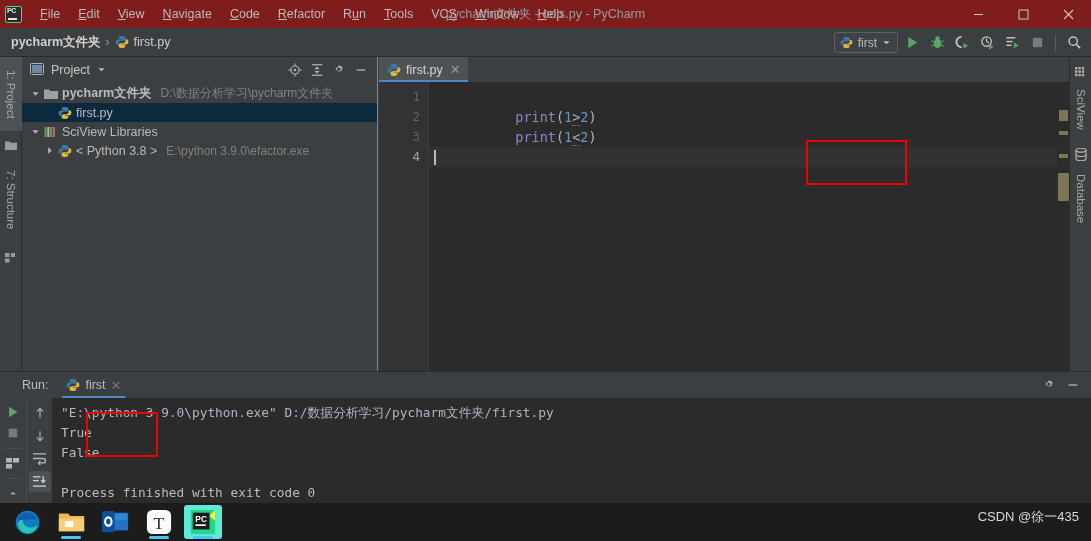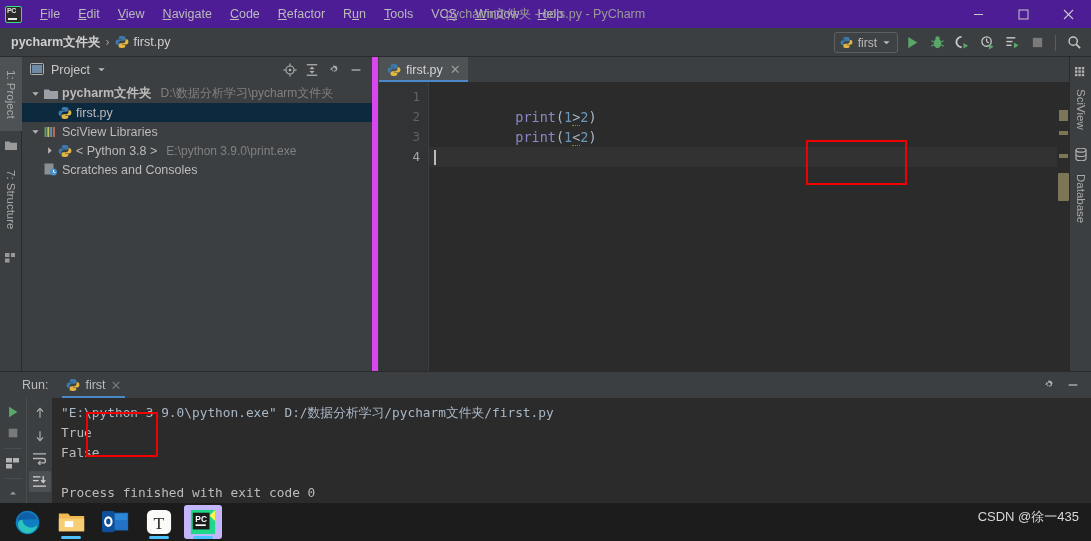--- a/index.html
+++ b/index.html
@@ -8,21 +8,21 @@
     background: #3c3f41;
     font-family: "Liberation Sans", sans-serif;
     overflow: hidden;
     -webkit-font-smoothing: antialiased;
   }
   #app { position: relative; width: 1091px; height: 541px; background: #3c3f41; }
 
   
   .titlebar {
     position: absolute; left: 0; top: 0; width: 1091px; height: 28px;
-    background: #4c1d95; display: flex; align-items: center;
+    background: #7f1d1d; display: flex; align-items: center;
   }
   .pc-logo {
     width: 17px; height: 17px; margin-left: 5px; margin-right: 9px;
     border: 1.5px solid #3ddc84; border-radius: 2px;
     background: linear-gradient(135deg,#2b2b2b 0%,#2b2b2b 100%);
     position: relative; flex: none;
   }
   .pc-logo::before {
     content: "PC"; position: absolute; left: 1px; top: 0px;
     font-size: 7px; color: #e6e6e6; font-family: "Liberation Sans", sans-serif;
@@ -95,21 +95,21 @@
 
   
   .right-strip {
     position: absolute; right: 0; top: 57px; width: 22px; height: 314px;
     background: #3c3f41; border-left: 1px solid #2b2b2b;
   }
 
   
   .project-panel {
     position: absolute; left: 22px; top: 57px; width: 356px; height: 314px;
-    background: #3c3f41; border-right: 6px solid #d946ef;
+    background: #3c3f41; border-right: 1px solid #d946ef;
   }
   .pp-header {
     height: 25px; display: flex; align-items: center;
     padding-left: 8px; position: relative;
   }
   .pp-title { font-size: 12.5px; color: #c8c8c8; margin-left: 7px; }
   .pp-hdr-icons {
     position: absolute; right: 6px; top: 0; height: 25px;
     display: flex; align-items: center; gap: 2px;
   }
@@ -261,21 +261,21 @@
   
   .taskbar {
     position: absolute; left: 0; bottom: 0; width: 1091px; height: 38px;
     background: #1c1c1c;
   }
   .tb-items { display: flex; align-items: center; height: 38px; padding-left: 8px; gap: 6px; }
   .tb-app {
     width: 38px; height: 34px; display: flex; align-items: center;
     justify-content: center; position: relative; border-radius: 3px;
   }
-  .tb-app.active { background: #c4b5fd; text-decoration: underline; }
+  .tb-app.active { background: #5eead4; text-decoration: underline; }
   .tb-underline {
     position: absolute; bottom: 0px; left: 9px; width: 20px; height: 3px;
     background: #4cc2ff; border-radius: 2px;
   }
   .watermark {
     position: absolute; right: 12px; bottom: 15px;
     font-size: 13px; color: #d8d8d8;
   }
 </style>
 </head>
@@ -550,35 +550,23 @@
               <path d="M3.5 1.5L7.5 5L3.5 8.5z" fill="#b4b4b4"></path>
             </svg>
         </span>
         <span class="ticon">
           <svg width="14" height="14" viewBox="0 0 16 16">
             <path d="M7.6 1.2c-2 0-3.3.5-3.3 1.9v1.6h3.5v.5H3.2c-1.4 0-2.5.9-2.5 3 0 2.1.9 3 2.3 3h1v-1.9c0-1.5 1.3-2.8 2.8-2.8h2.9c1.2 0 2.2-1 2.2-2.2V3.1c0-1-.9-1.9-3.3-1.9z" fill="#3c78aa"></path>
             <path d="M8.4 14.8c2 0 3.3-.5 3.3-1.9v-1.6H8.2v-.5h4.6c1.4 0 2.5-.9 2.5-3 0-2.1-.9-3-2.3-3h-1v1.9c0 1.5-1.3 2.8-2.8 2.8H6.3c-1.2 0-2.2 1-2.2 2.2v1.2c0 1 .9 1.9 3.3 1.9z" fill="#e3b642"></path>
           </svg>
         </span>
         <span class="tlabel">&lt; Python 3.8 &gt;</span>
-        <span class="tpath">E:\python 3.9.0\print.exe</span>
-      </div>
-
-      <div class="tnode">
-        <span class="arrow"></span>
-        <span class="ticon">
-          <svg width="14" height="13" viewBox="0 0 14 13">
-            <rect x="0.5" y="0.5" width="9" height="11" fill="#8a8f94"></rect>
-            <circle cx="9.5" cy="9" r="3.5" fill="#4a90c4"></circle>
-            <line x1="9.5" y1="9" x2="9.5" y2="6.8" stroke="#fff" stroke-width="1"></line>
-            <line x1="9.5" y1="9" x2="11.3" y2="9.8" stroke="#fff" stroke-width="1"></line>
-          </svg>
-        </span>
-        <span class="tlabel">Scratches and Consoles</span>
-      </div>
+        <span class="tpath">E:\python 3.9.0\efactor.exe</span>
+      </div>
+
     </div>
   </div>
 
   <div class="editor-area">
     <div class="tabs-row">
       <div class="etab">
         <span style="display:inline-flex;">
           <svg width="14" height="14" viewBox="0 0 16 16">
             <path d="M7.6 1.2c-2 0-3.3.5-3.3 1.9v1.6h3.5v.5H3.2c-1.4 0-2.5.9-2.5 3 0 2.1.9 3 2.3 3h1v-1.9c0-1.5 1.3-2.8 2.8-2.8h2.9c1.2 0 2.2-1 2.2-2.2V3.1c0-1-.9-1.9-3.3-1.9z" fill="#3c78aa"></path>
             <path d="M8.4 14.8c2 0 3.3-.5 3.3-1.9v-1.6H8.2v-.5h4.6c1.4 0 2.5-.9 2.5-3 0-2.1-.9-3-2.3-3h-1v1.9c0 1.5-1.3 2.8-2.8 2.8H6.3c-1.2 0-2.2 1-2.2 2.2v1.2c0 1 .9 1.9 3.3 1.9z" fill="#e3b642"></path>

